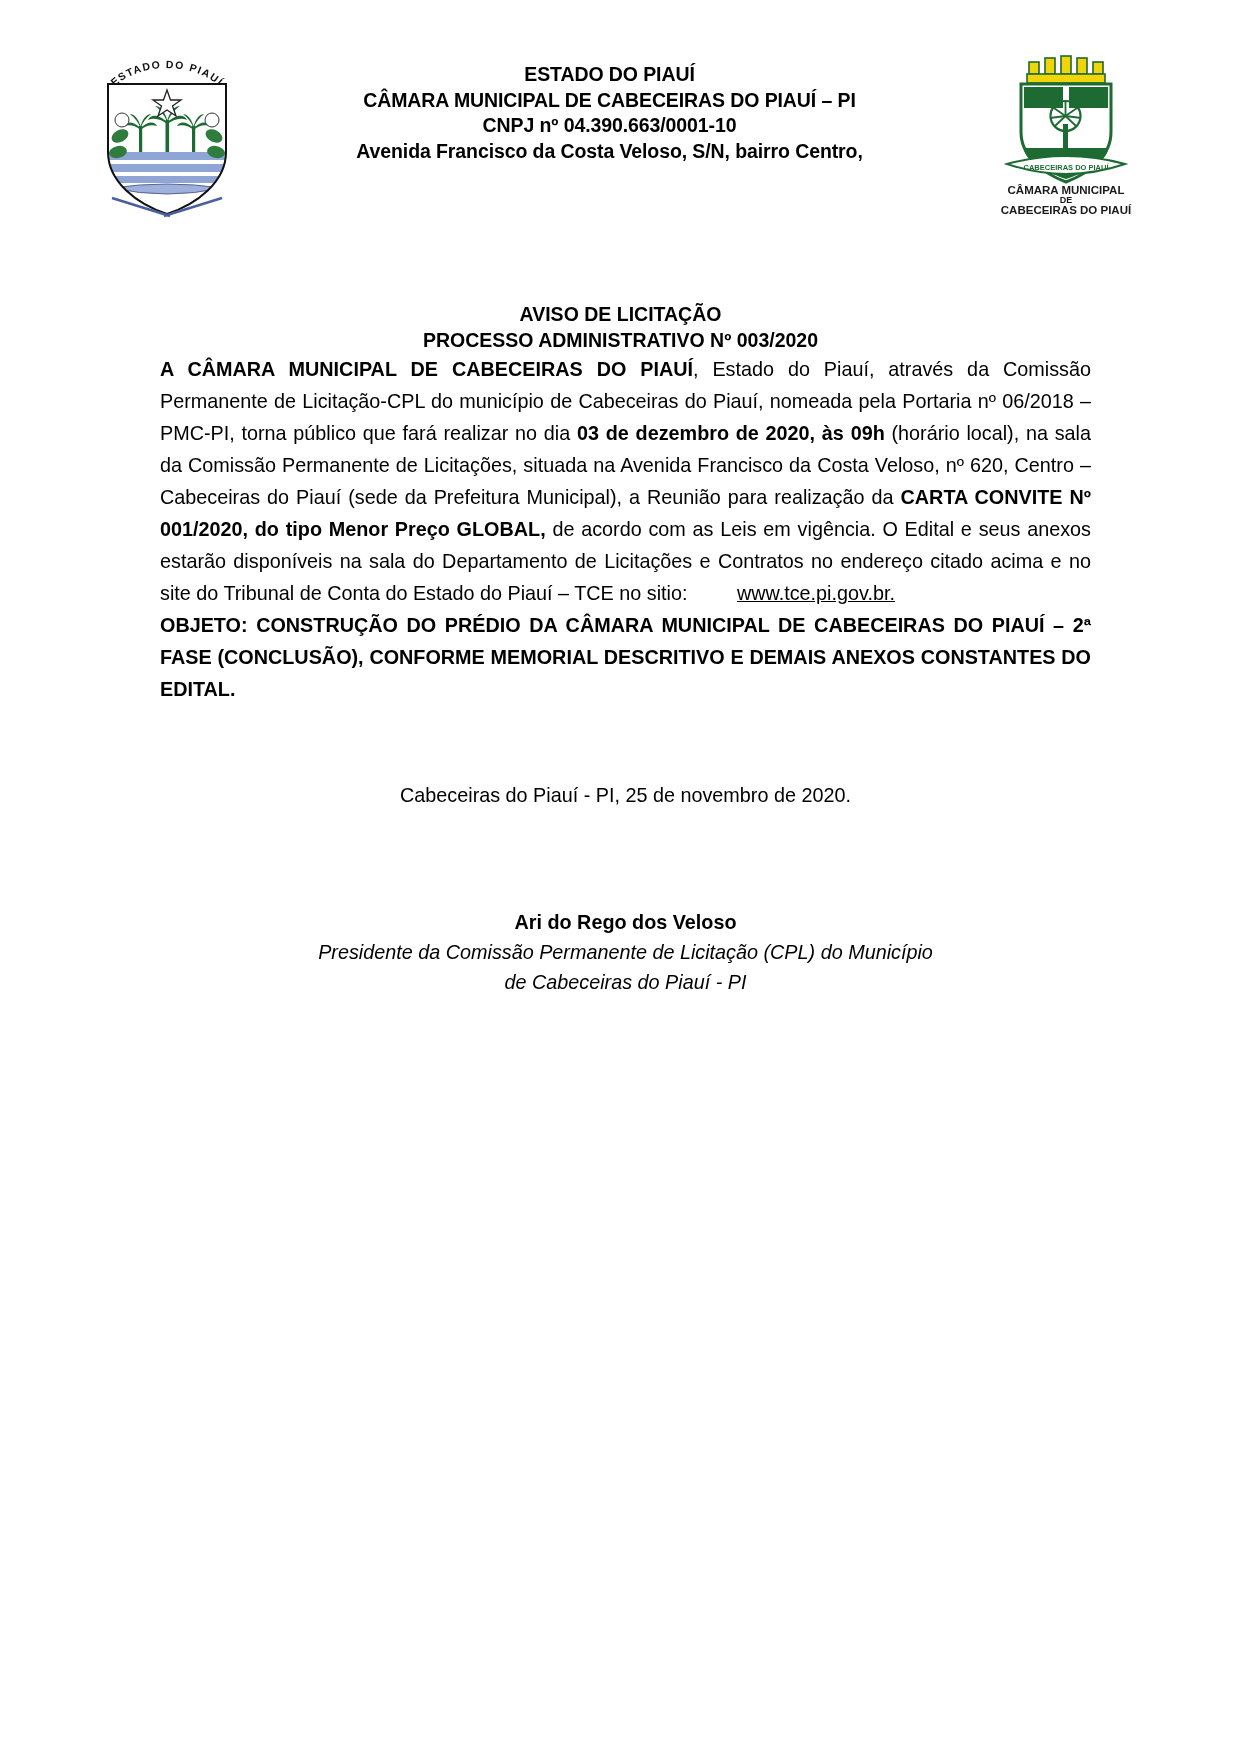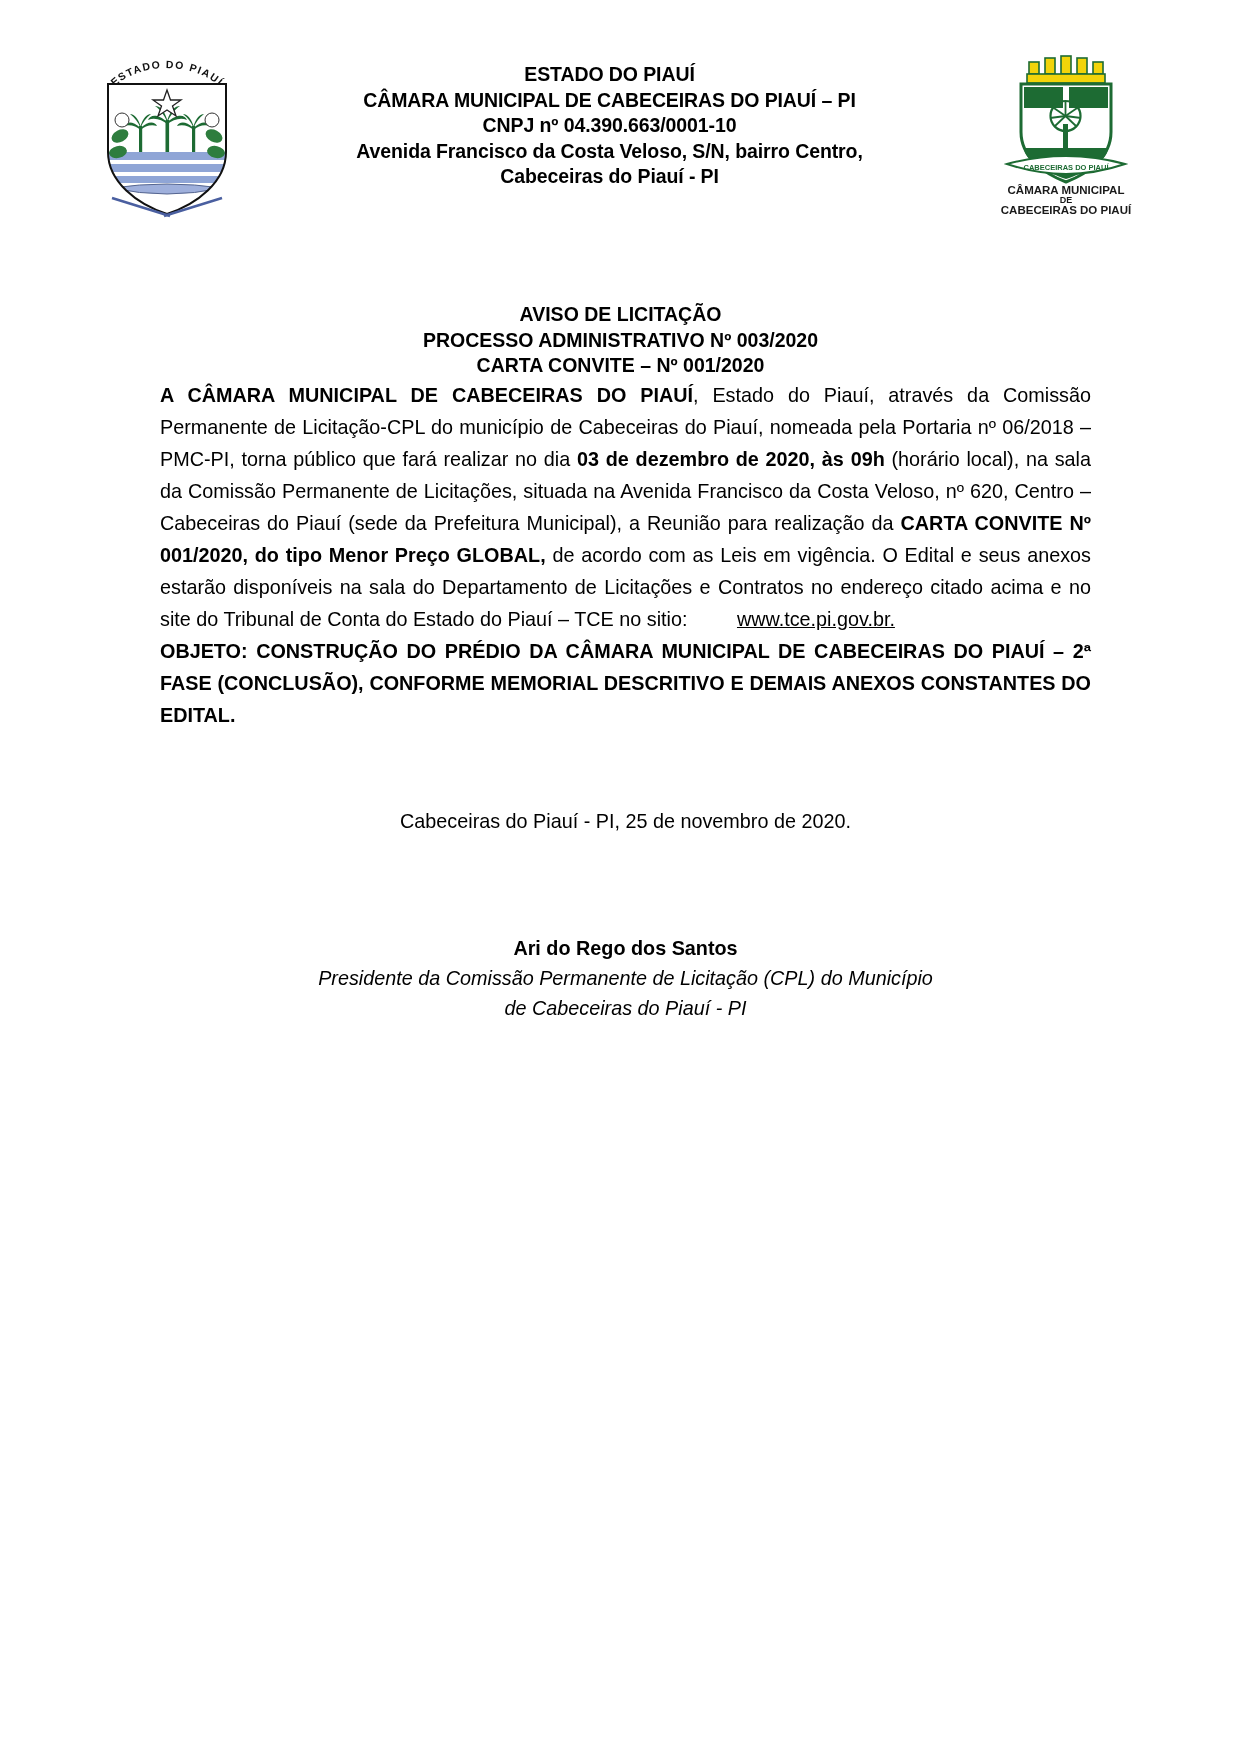--- a/index.html
+++ b/index.html
@@ -184,21 +184,20 @@
           <path d="M130 150 L72 168"></path>
         </g>
       </svg>
     </div>
 
     <div class="header-text">
       <div>ESTADO DO PIAUÍ</div>
       <div>CÂMARA MUNICIPAL DE CABECEIRAS DO PIAUÍ – PI</div>
       <div>CNPJ nº 04.390.663/0001-10</div>
       <div>Avenida Francisco da Costa Veloso, S/N, bairro Centro,</div>
-      <div>Cabeceiras do Piauí - PI</div>
     </div>
 
     <div class="brasao-right">
       <svg viewBox="0 0 178 168" width="178" height="168" aria-hidden="true">
 
         <g fill="#f2d40a" stroke="#1d6b33" stroke-width="1.6">
           <rect x="52" y="14" width="10" height="12"></rect>
           <rect x="68" y="10" width="10" height="16"></rect>
           <rect x="84" y="8" width="10" height="18"></rect>
           <rect x="100" y="10" width="10" height="16"></rect>
@@ -238,30 +237,29 @@
         <text x="89" y="146" text-anchor="middle" font-family="Liberation Sans, sans-serif" font-size="11.5" font-weight="bold" fill="#1a1a1a">CÂMARA MUNICIPAL</text>
         <text x="89" y="155" text-anchor="middle" font-family="Liberation Sans, sans-serif" font-size="9" font-weight="bold" fill="#1a1a1a">DE</text>
         <text x="89" y="166" text-anchor="middle" font-family="Liberation Sans, sans-serif" font-size="11.5" font-weight="bold" fill="#1a1a1a">CABECEIRAS DO PIAUÍ</text>
       </svg>
     </div>
   </div>
 
   <div class="title-block">
     <div>AVISO DE LICITAÇÃO</div>
     <div>PROCESSO ADMINISTRATIVO Nº 003/2020</div>
-    <div>CARTA CONVITE – Nº 001/2020</div>
   </div>
 
   <div class="content">
 
     <p class="body-par par-main"><b>A CÂMARA MUNICIPAL DE CABECEIRAS DO PIAUÍ</b><span>, Estado do Piauí, através da Comissão Permanente de Licitação-CPL do município de Cabeceiras do Piauí, nomeada pela Portaria nº 06/2018 – PMC-PI, torna público que fará realizar no dia </span><b>03 de dezembro  de 2020, às 09h</b><span> (horário local), na sala da Comissão Permanente de Licitações, situada na Avenida Francisco da Costa Veloso, nº 620, Centro – Cabeceiras do Piauí (sede da Prefeitura Municipal), a Reunião para realização da </span><b>CARTA  CONVITE Nº 001/2020,  do tipo Menor Preço GLOBAL,</b><span> de acordo com as Leis em vigência. O Edital e seus anexos estarão disponíveis na sala do Departamento de Licitações e Contratos no endereço citado acima e no site do Tribunal de Conta do Estado do Piauí – TCE no sitio: </span><span class="link-underline">www.tce.pi.gov.br.</span></p>
 
     <p class="body-par par-objeto">OBJETO: CONSTRUÇÃO DO PRÉDIO DA CÂMARA MUNICIPAL DE CABECEIRAS DO PIAUÍ – 2ª FASE (CONCLUSÃO), CONFORME MEMORIAL DESCRITIVO E DEMAIS ANEXOS CONSTANTES DO EDITAL.</p>
 
     <div class="date-line">Cabeceiras do Piauí - PI, 25 de novembro de 2020.</div>
 
     <div class="signature">
-      <div class="sig-name">Ari do Rego dos Santos</div>
+      <div class="sig-name">Ari do Rego dos Veloso</div>
       <div class="sig-role">Presidente da Comissão Permanente de Licitação (CPL) do Município de Cabeceiras do Piauí - PI</div>
     </div>
   </div>
 
 </div>
 
 </body></html>

